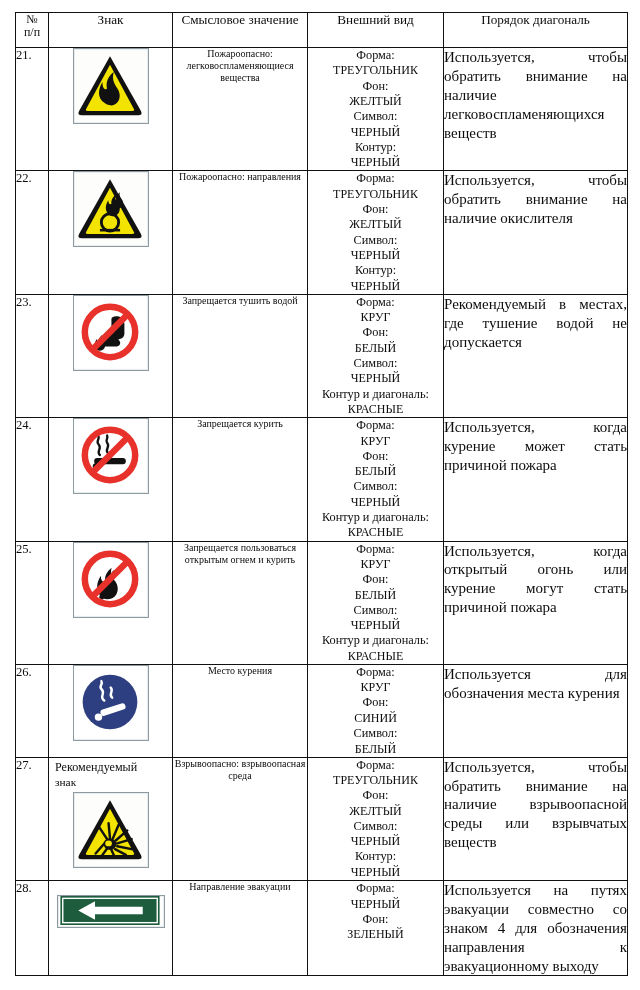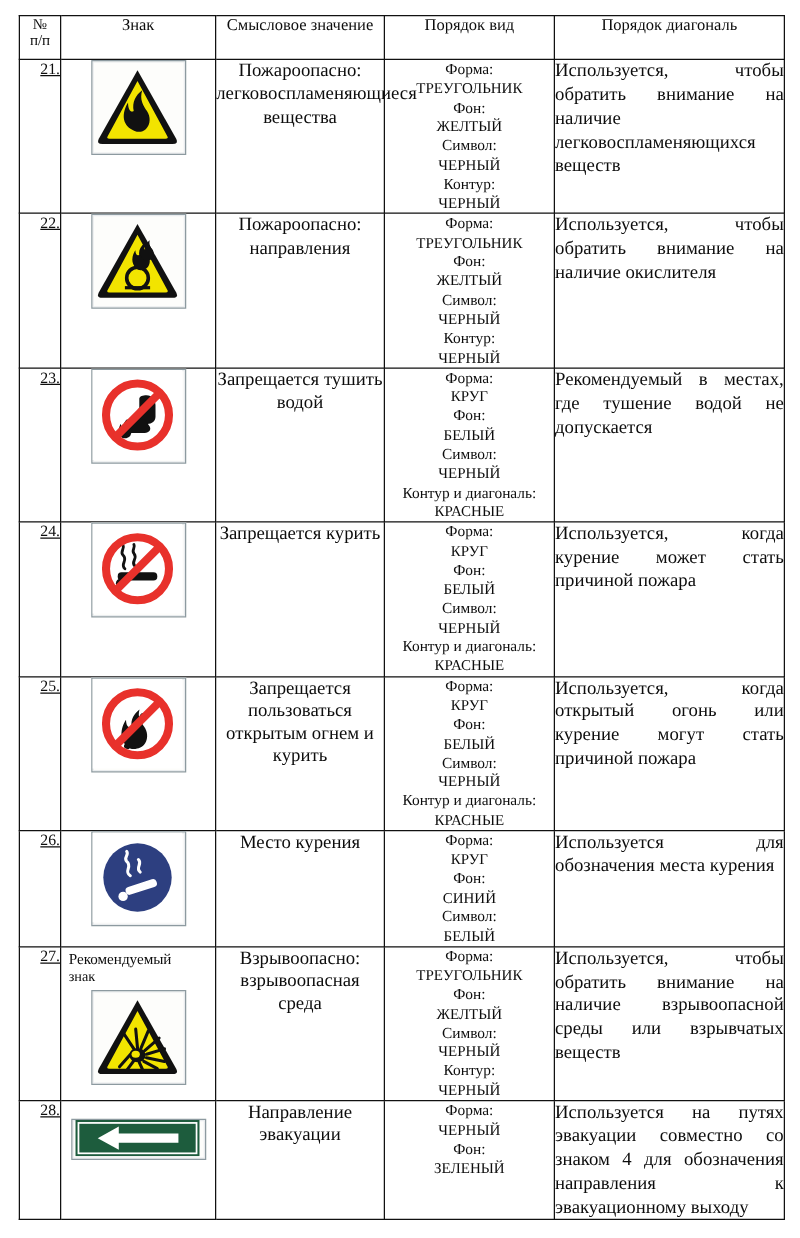--- a/index.html
+++ b/index.html
@@ -37,32 +37,31 @@
     font-size:13.2px;
     height:34px;
     line-height:1.12;
     padding:2px 2px;
   }
   th.th-num{font-size:12px;line-height:1.1;}
 
   td.num{
     font-size:12.6px;
     padding:3px 0 0 3px;
-    text-align:right;
+    text-align:left;
     vertical-align:top;
-    text-decoration:underline;
   }
   td.sign{
     text-align:center;
     vertical-align:top;
     padding-top:4px;
   }
   td.meaning{
     text-align:center;
-    font-size:15px;
+    font-size:10px;
     line-height:1.22;
     padding:4px 5px;
   }
   td.look{
     text-align:center;
     font-size:12.3px;
     line-height:1.26;
     padding:4px 4px;
   }
   td.usage{
@@ -111,21 +110,21 @@
         <col class="c-usage">
     </colgroup>
     <thead>
       <tr>
         <th class="th-num">
           <span>№</span><br>
           <span>п/п</span>
         </th>
         <th>Знак</th>
         <th>Смысловое значение</th>
-        <th>Порядок вид</th>
+        <th>Внешний вид</th>
         <th>Порядок диагональ</th>
       </tr>
     </thead>
     <tbody id="tbody">
         <tr>
           <td class="num">21.</td>
           <td class="sign"><span class="plate sq">
     <svg viewBox="0 0 100 100" width="72" height="72">
       <path d="M50 10 L93 86 Q96 92 89 92 L11 92 Q4 92 7 86 Z" fill="#111111"></path>
       <path d="M50 22 L83 83 Q85 86 81 86 L19 86 Q15 86 17 83 Z" fill="#f2e400"></path>

